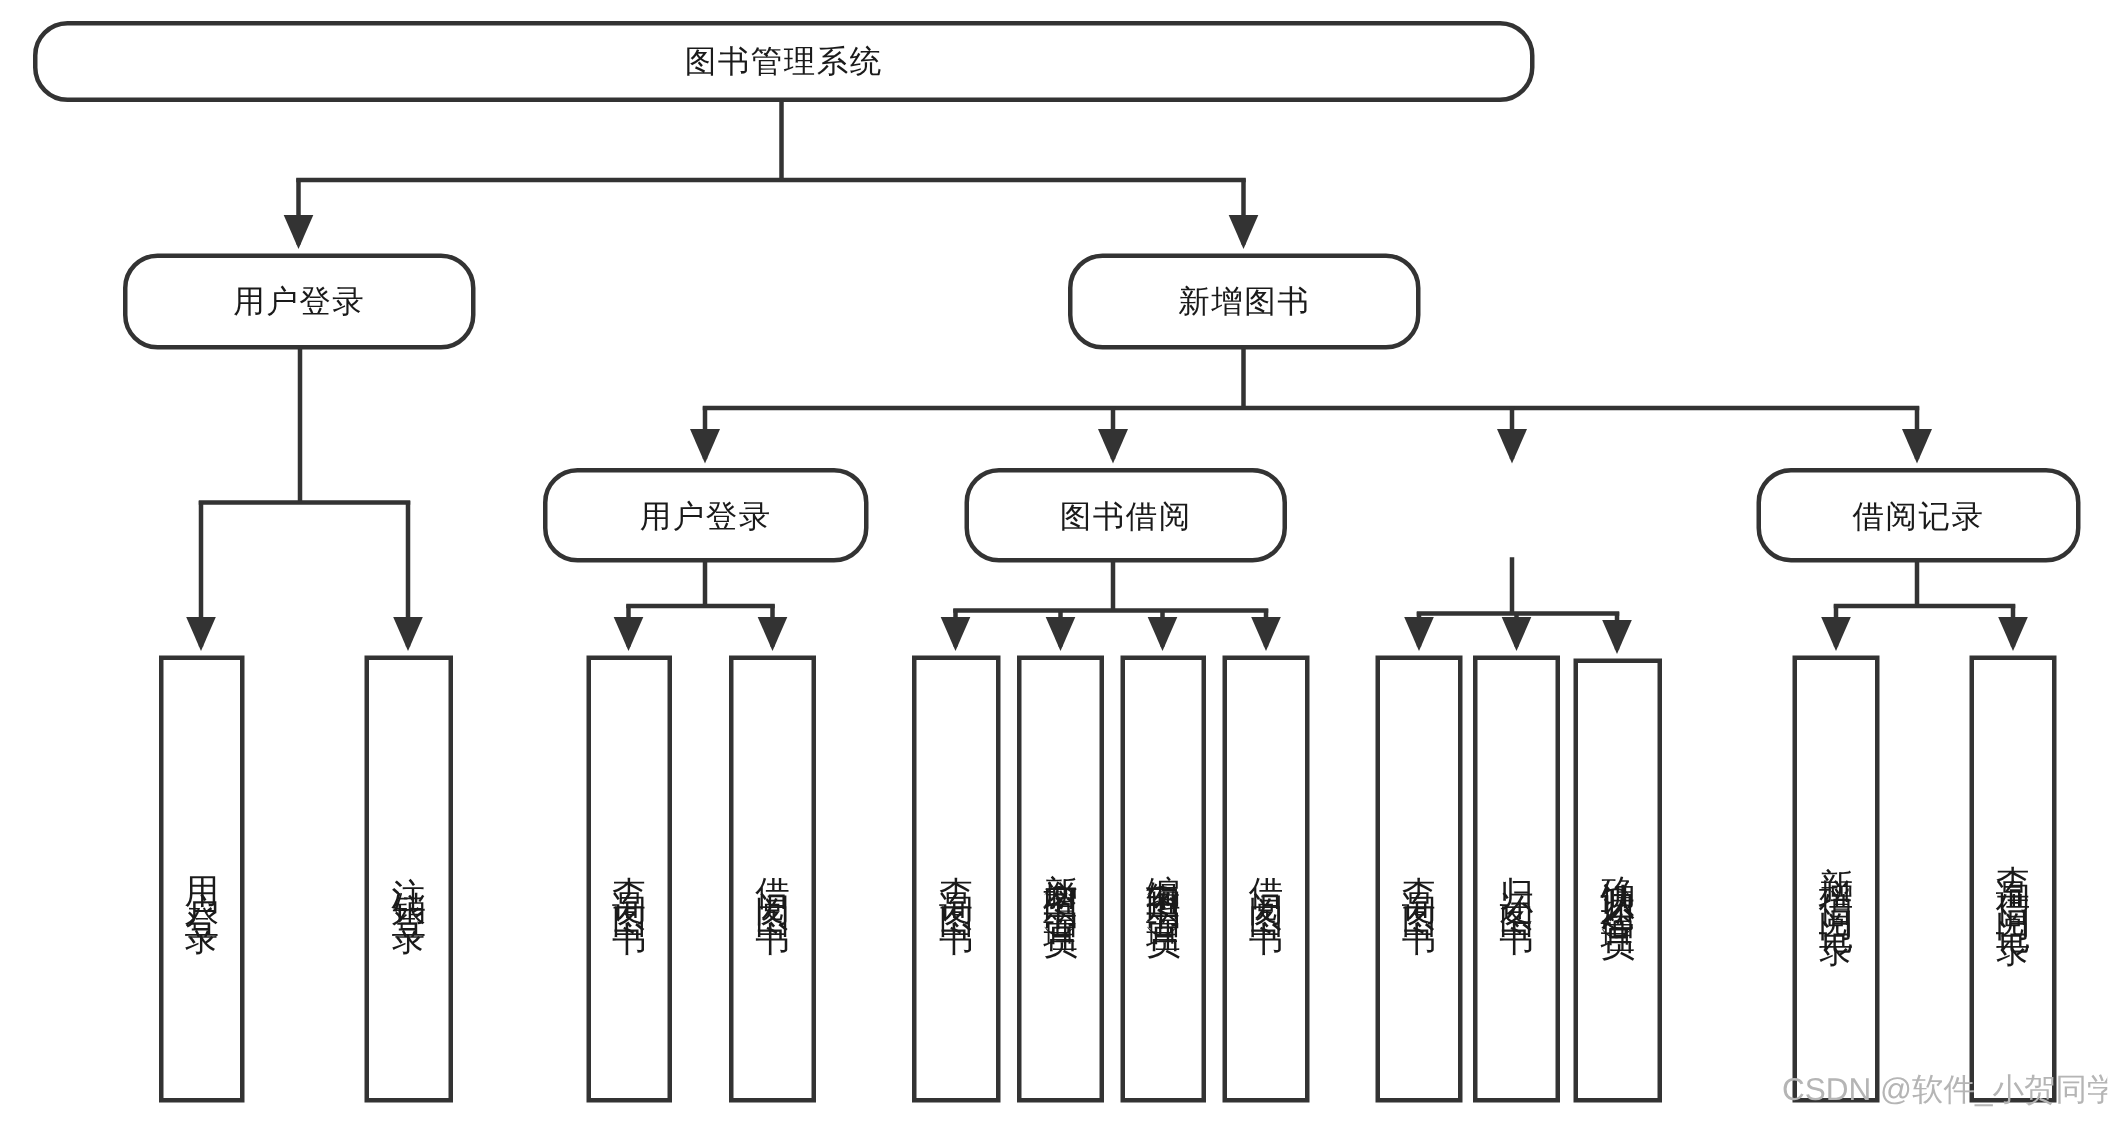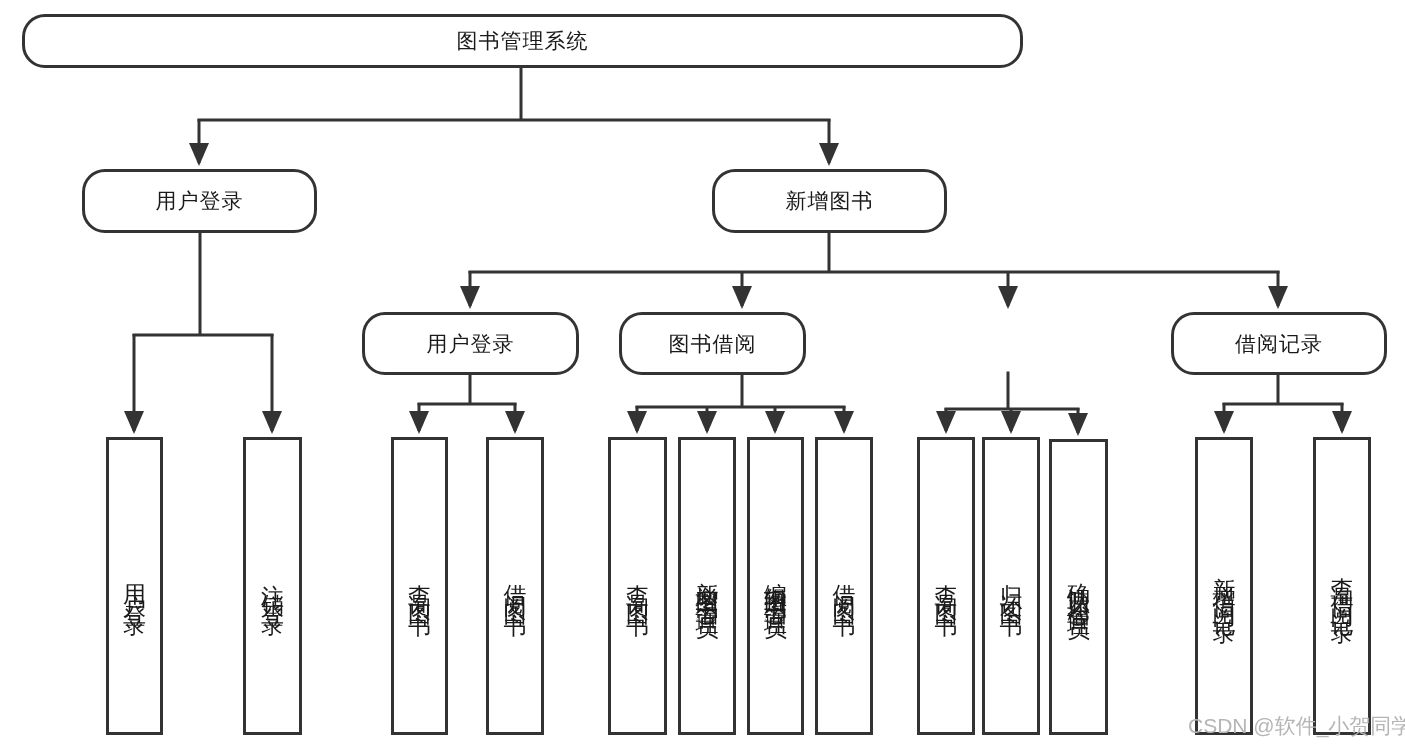--- a/index.html
+++ b/index.html
@@ -106,21 +106,21 @@
   <div class="box h" style="left:82px;top:169px;width:235px;height:64px">
     <span class="lbl">用户登录</span>
   </div>
   <div class="box h" style="left:712px;top:169px;width:235px;height:64px">
     <span class="lbl">新增图书</span>
   </div>
 
   <div class="box h" style="left:362px;top:312px;width:217px;height:63px">
     <span class="lbl">用户登录</span>
   </div>
-  <div class="box h" style="left:619px;top:312px;width:187px;height:63px">
+  <div class="box h" style="left:643px;top:312px;width:215px;height:63px">
     <span class="lbl">图书借阅</span>
   </div>
   <div class="box h" style="left:1171px;top:312px;width:216px;height:63px">
     <span class="lbl">借阅记录</span>
   </div>
 
   <div class="box v" style="left:106px;top:437px;width:57px;height:298px">
     <span class="lbl">用户登录</span>
   </div>
   <div class="box v" style="left:243px;top:437px;width:59px;height:298px">

